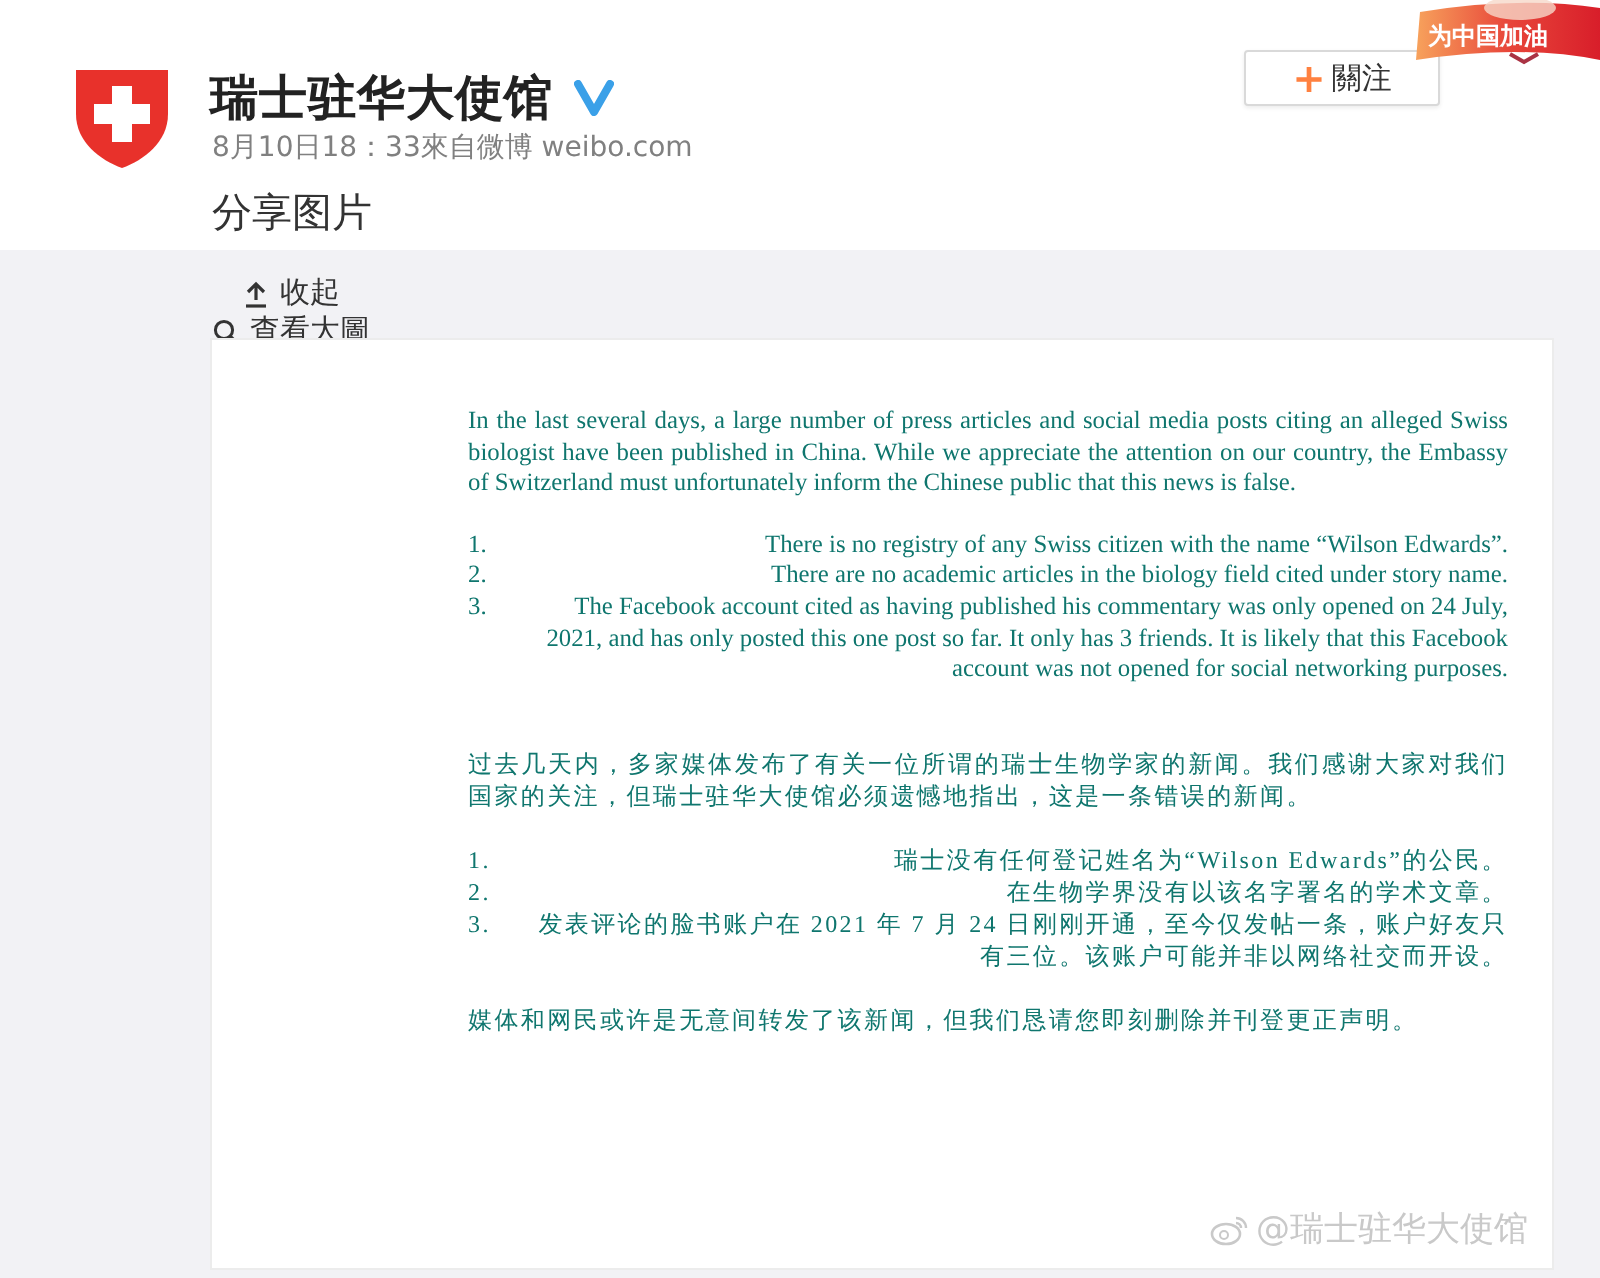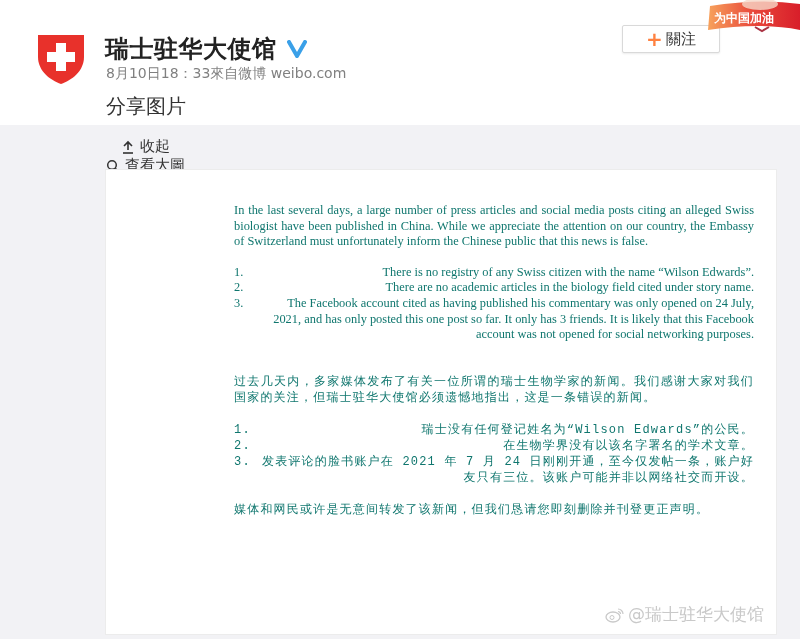--- a/index.html
+++ b/index.html
@@ -28,21 +28,21 @@
   .tool svg { width: 14px; height: 14px; margin-right: 5px; }
   .sep { width: 1px; height: 16px; background: #ddd; margin: 0 14px; }
 
   .image-box { position: absolute; left: 105px; top: 169px; width: 672px; height: 466px; background: #fff; border: 1px solid #ececec; }
   .doc { position: absolute; left: 200px; top: 203px; width: 520px; font-family: "Liberation Serif", "DejaVu Serif", serif; font-size: 12.4px; line-height: 15.6px; color: #0f766e; margin-left: 34px; }
   .doc p { text-align: justify; }
   .doc ol { list-style: none; }
   .doc li { display: flex; }
   .doc li .num { width: 24px; flex-shrink: 0; }
   .doc li .txt { flex: 1; text-align: right; }
-  .cn { font-family: Liberation Mono, monospace; font-size: 12px; line-height: 16px; letter-spacing: 1.2px; }
+  .cn { font-family: Liberation Serif, serif; font-size: 12px; line-height: 16px; letter-spacing: 1.2px; }
   .gap1 { height: 15px; }
   .gap2 { height: 16px; }
 
   .watermark { position: absolute; left: 605px; top: 603px; display: flex; align-items: center; font-size: 17px; color: #c9c9c9; }
   .watermark svg { width: 20px; height: 16px; margin-right: 3px; }
 </style>
 </head>
 <body>
 
 <div class="header">

